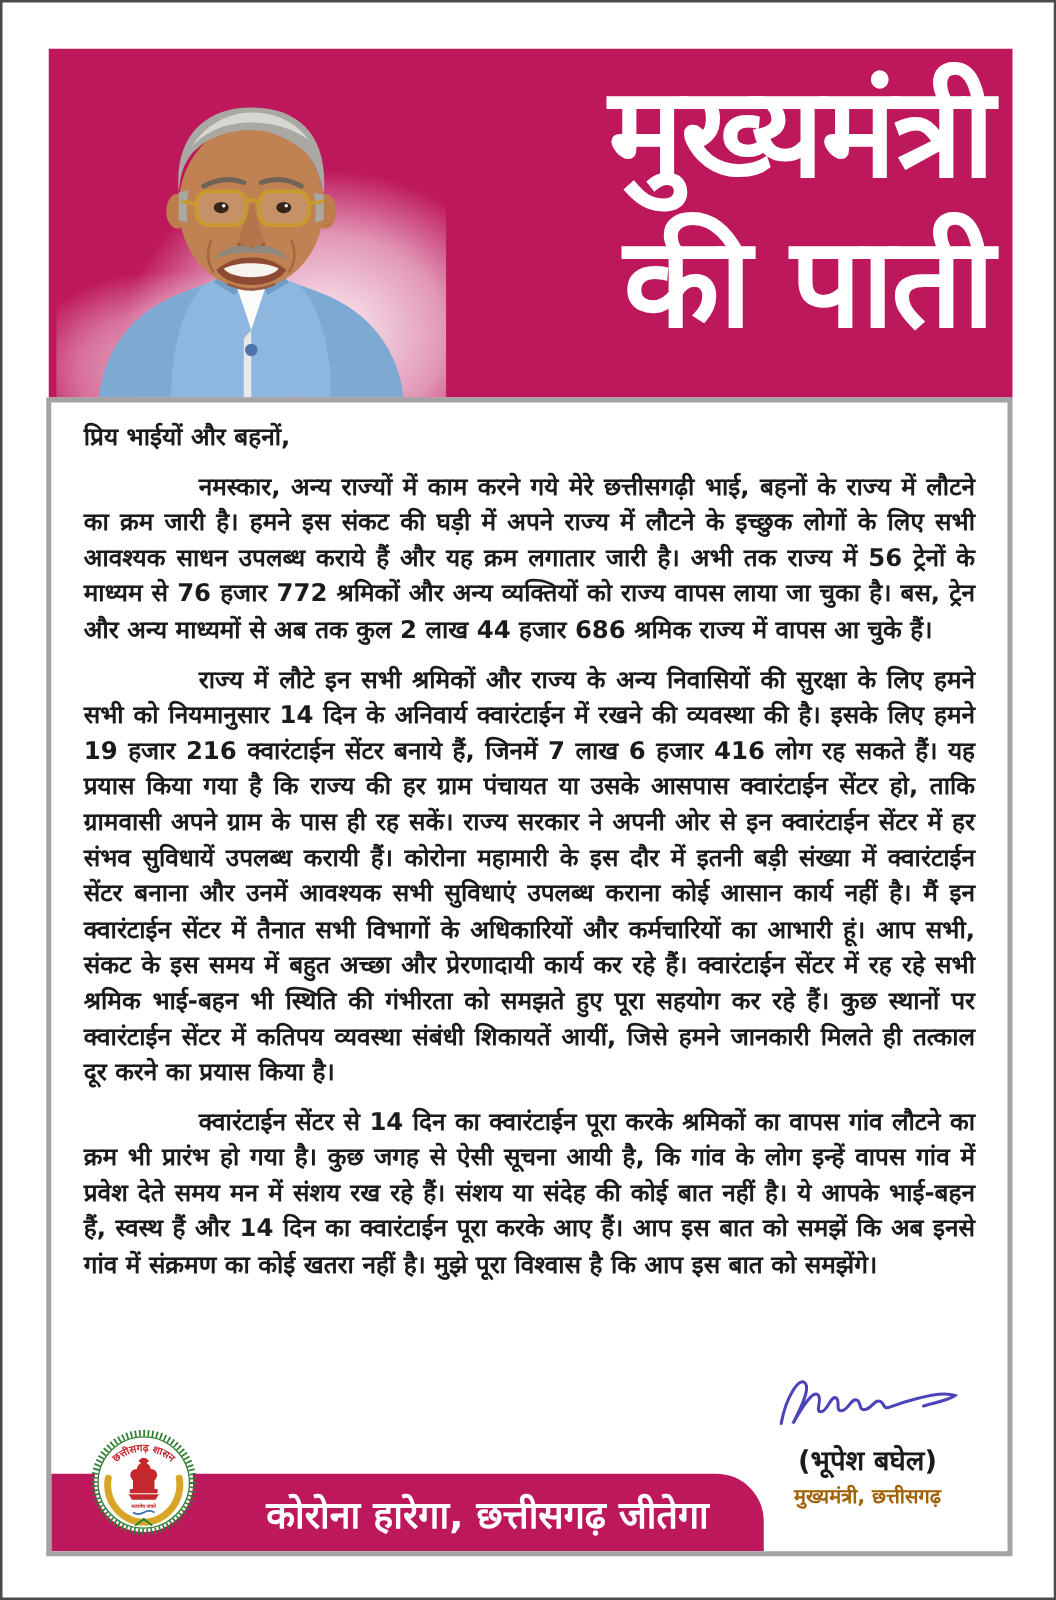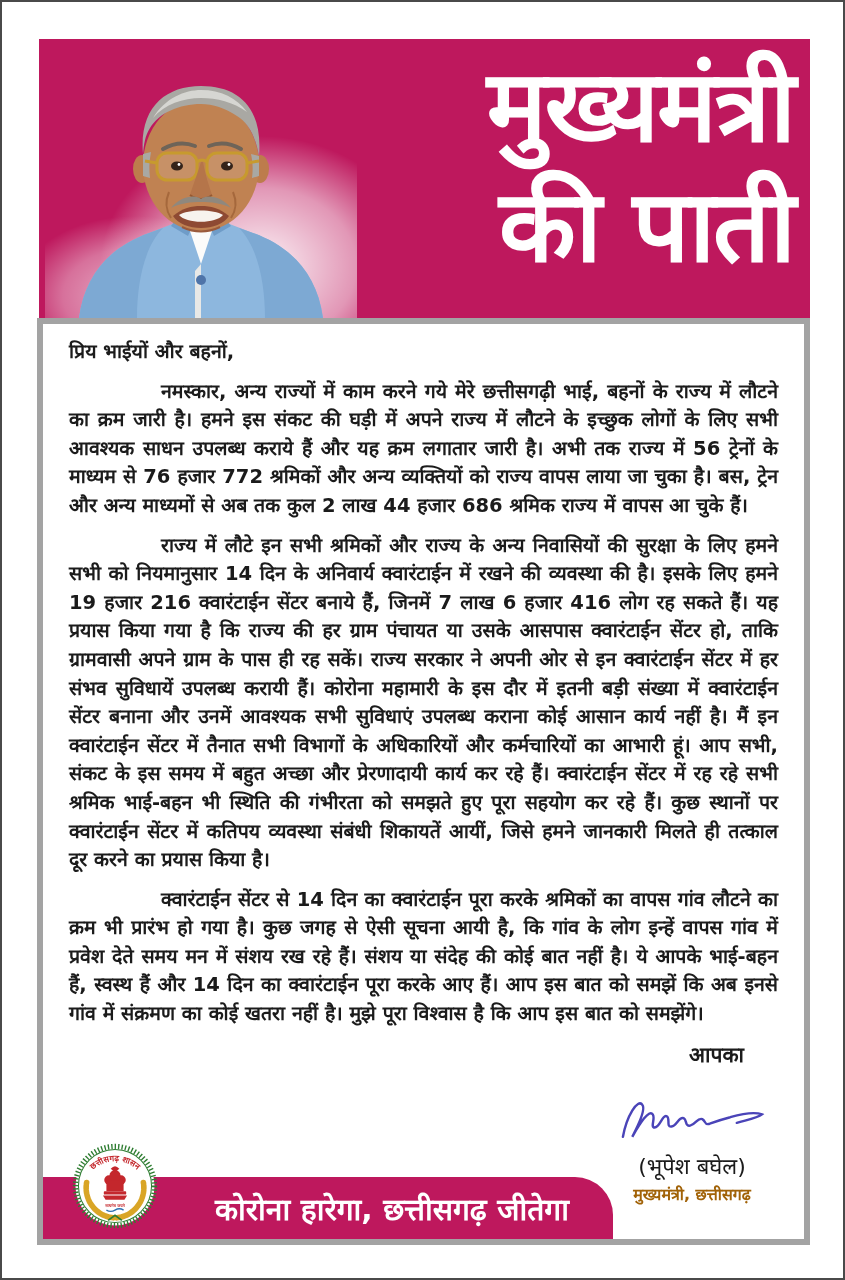--- a/index.html
+++ b/index.html
@@ -23,41 +23,41 @@
   }
   .masthead{
     position:absolute;top:8px;right:16px;
     text-align:right;color:#ffffff;font-weight:bold;
     font-size:100px;line-height:120px;white-space:nowrap;
     letter-spacing:-2px;
   }
   
   .content-box{
     position:absolute;left:35px;top:316px;width:773px;height:927px;
-    border:6px solid #a3a3a3;box-sizing:border-box;
+    border:4px solid #a3a3a3;box-sizing:border-box;
     padding:14px 26px 0 26px;
     overflow:hidden;
   }
   .content-box p{
     margin:0 0 11px 0;
     font-size:19.5px;line-height:28.6px;
     font-weight:bold;color:#1b1b1b;
     text-align:justify;text-indent:92px;
   }
   .content-box p.salutation{text-indent:0;}
   .signoff{
     text-align:right;margin:0 34px 0 0;
     font-size:21px;font-weight:bold;color:#1b1b1b;
   }
   .sig-block{
     position:absolute;right:22px;bottom:34px;width:180px;
     text-align:center;
   }
   .sig-scribble{display:block;margin:0 auto 2px auto;}
-  .sig-name{font-size:22px;font-weight:normal;color:#1b1b1b;}
+  .sig-name{font-size:22px;font-weight:bold;color:#1b1b1b;}
   .sig-role{font-size:16px;font-weight:bold;color:#a16207;margin-top:3px;}
   
   .footer-band{
     position:absolute;left:0;bottom:0;width:570px;height:62px;
     background:#be185d;border-top-right-radius:38px;
     display:flex;align-items:center;justify-content:center;
     padding-left:128px;box-sizing:border-box;
   }
   .slogan{
     color:#ffffff;font-size:30px;font-weight:bold;white-space:nowrap;
@@ -142,21 +142,20 @@
       <div>मुख्यमंत्री</div>
       <div>की पाती</div>
     </div>
   </div>
 
   <div class="content-box">
     <p class="salutation">प्रिय भाईयों और बहनों,</p>
     <p>नमस्कार, अन्य राज्यों में काम करने गये मेरे छत्तीसगढ़ी भाई, बहनों के राज्य में लौटने का क्रम जारी है। हमने इस संकट की घड़ी में अपने राज्य में लौटने के इच्छुक लोगों के लिए सभी आवश्यक साधन उपलब्ध कराये हैं और यह क्रम लगातार जारी है। अभी तक राज्य में 56 ट्रेनों के माध्यम से 76 हजार 772 श्रमिकों और अन्य व्यक्तियों को राज्य वापस लाया जा चुका है। बस, ट्रेन और अन्य माध्यमों से अब तक कुल 2 लाख 44 हजार 686 श्रमिक राज्य में वापस आ चुके हैं।</p>
     <p>राज्य में लौटे इन सभी श्रमिकों और राज्य के अन्य निवासियों की सुरक्षा के लिए हमने सभी को नियमानुसार 14 दिन के अनिवार्य क्वारंटाईन में रखने की व्यवस्था की है। इसके लिए हमने 19 हजार 216 क्वारंटाईन सेंटर बनाये हैं, जिनमें 7 लाख 6 हजार 416 लोग रह सकते हैं। यह प्रयास किया गया है कि राज्य की हर ग्राम पंचायत या उसके आसपास क्वारंटाईन सेंटर हो, ताकि ग्रामवासी अपने ग्राम के पास ही रह सकें। राज्य सरकार ने अपनी ओर से इन क्वारंटाईन सेंटर में हर संभव सुविधायें उपलब्ध करायी हैं। कोरोना महामारी के इस दौर में इतनी बड़ी संख्या में क्वारंटाईन सेंटर बनाना और उनमें आवश्यक सभी सुविधाएं उपलब्ध कराना कोई आसान कार्य नहीं है। मैं इन क्वारंटाईन सेंटर में तैनात सभी विभागों के अधिकारियों और कर्मचारियों का आभारी हूं। आप सभी, संकट के इस समय में बहुत अच्छा और प्रेरणादायी कार्य कर रहे हैं। क्वारंटाईन सेंटर में रह रहे सभी श्रमिक भाई-बहन भी स्थिति की गंभीरता को समझते हुए पूरा सहयोग कर रहे हैं। कुछ स्थानों पर क्वारंटाईन सेंटर में कतिपय व्यवस्था संबंधी शिकायतें आयीं, जिसे हमने जानकारी मिलते ही तत्काल दूर करने का प्रयास किया है।</p>
     <p>क्वारंटाईन सेंटर से 14 दिन का क्वारंटाईन पूरा करके श्रमिकों का वापस गांव लौटने का क्रम भी प्रारंभ हो गया है। कुछ जगह से ऐसी सूचना आयी है, कि गांव के लोग इन्हें वापस गांव में प्रवेश देते समय मन में संशय रख रहे हैं। संशय या संदेह की कोई बात नहीं है। ये आपके भाई-बहन हैं, स्वस्थ हैं और 14 दिन का क्वारंटाईन पूरा करके आए हैं। आप इस बात को समझें कि अब इनसे गांव में संक्रमण का कोई खतरा नहीं है। मुझे पूरा विश्वास है कि आप इस बात को समझेंगे।</p>
-    <div class="signoff">आपका</div>
 
     <div class="sig-block">
       <svg class="sig-scribble" width="160" height="56" viewBox="0 0 160 60">
         <path d="M6,48 C10,26 22,6 27,14 C31,20 20,40 16,48 C24,34 34,18 38,24 C41,28 35,38 40,38 C46,38 48,24 53,26 C57,28 52,38 58,37 C64,36 66,26 71,28 C75,30 72,37 78,36 C84,35 86,27 91,29 C95,31 93,36 99,34 C107,31 113,29 121,27 C135,23 147,21 155,24 C150,28 138,30 128,33" stroke="#4a44b8" stroke-width="2.6" fill="none" stroke-linecap="round"></path>
       </svg>
       <div class="sig-name">(भूपेश बघेल)</div>
       <div class="sig-role">मुख्यमंत्री, छत्तीसगढ़</div>
     </div>
 
     <div class="footer-band">

